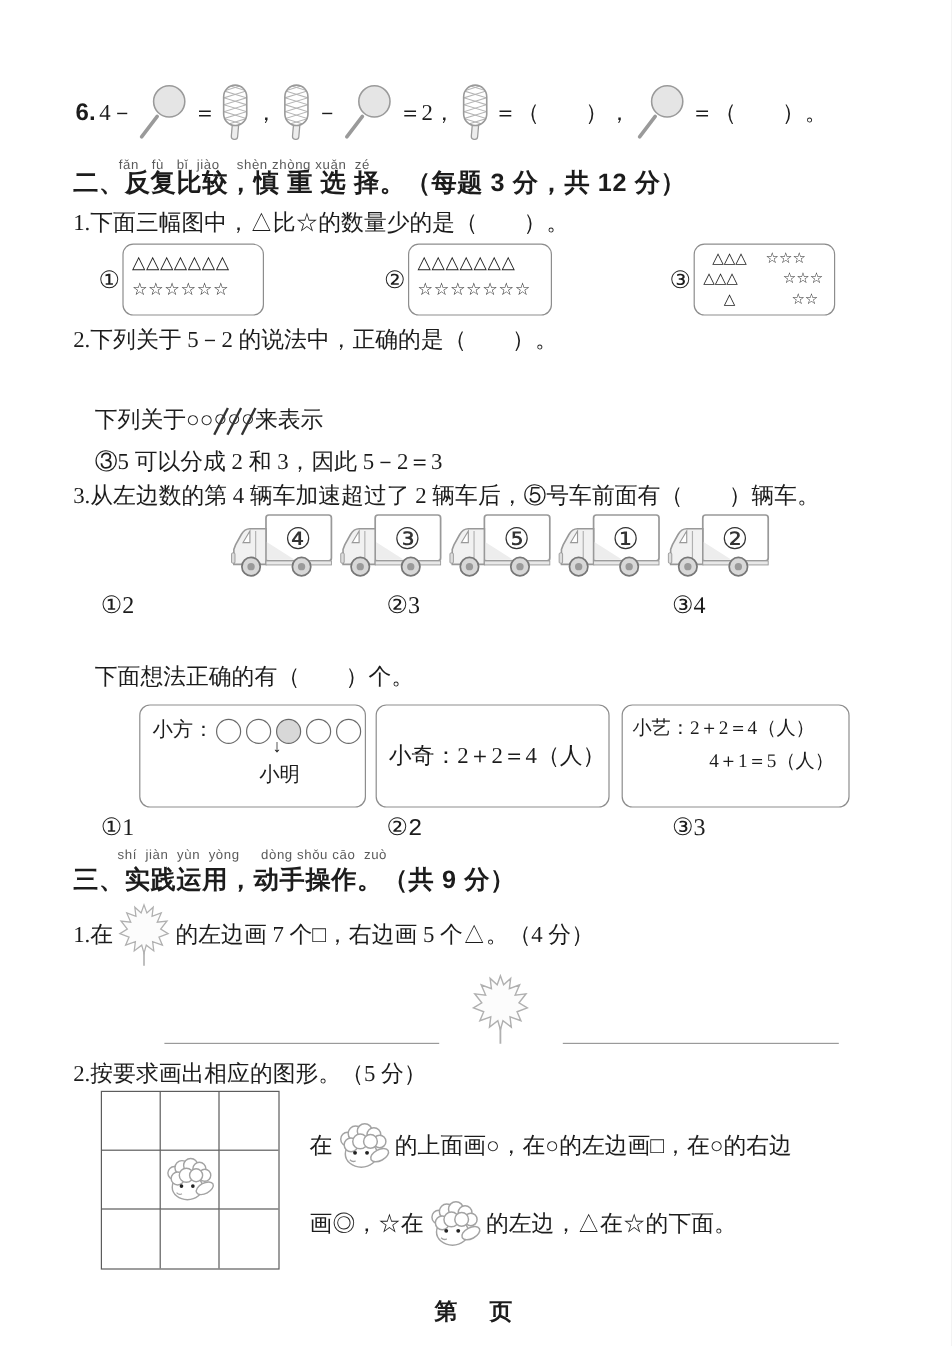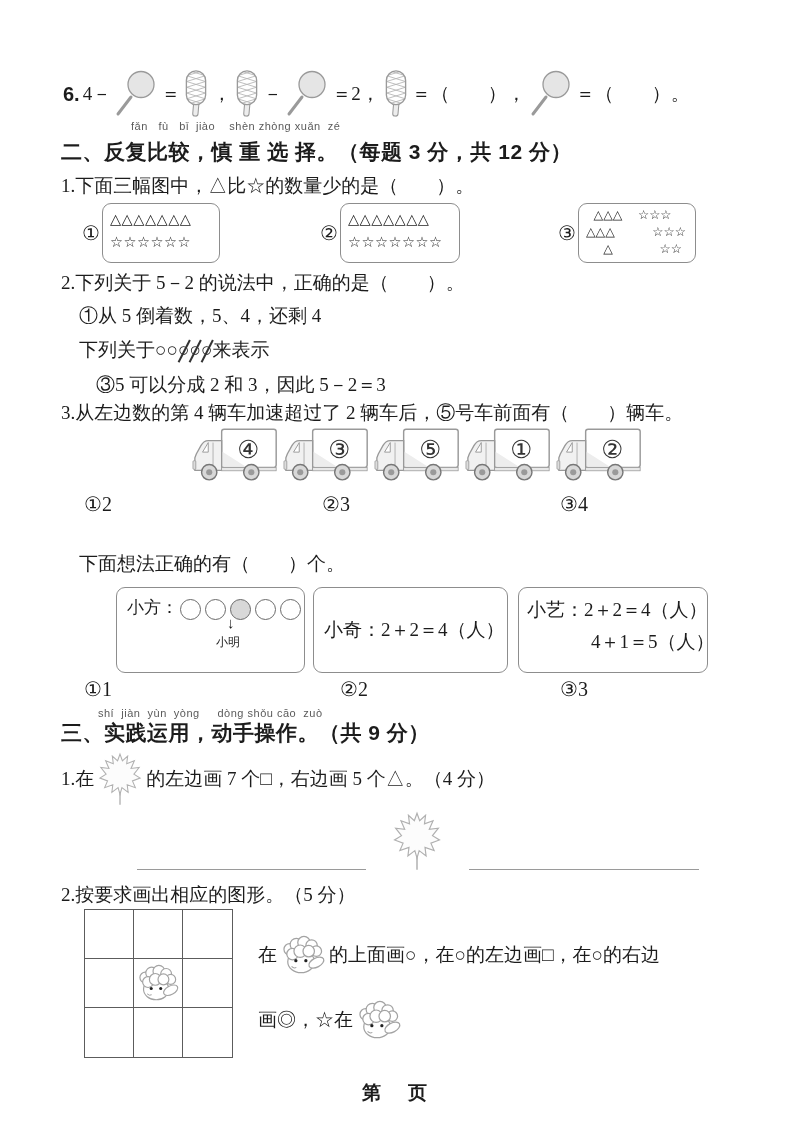--- a/index.html
+++ b/index.html
@@ -115,21 +115,21 @@
     <svg width="26" height="50" viewBox="0 0 26 52">
         <use href="#icon-pop"></use>
       </svg>
     <span class="body-text">＝（　　），</span>
     <svg width="44" height="48" viewBox="0 0 44 48">
         <use href="#icon-lolli"></use>
       </svg>
     <span class="body-text">＝（　　）。</span>
   </div>
 
-  <div class="abs pinyin" style="top:120px;left:99px;margin-left:32px;">fǎn   fù   bǐ  jiào    shèn zhòng xuǎn  zé</div>
+  <div class="abs pinyin" style="top:132px;left:99px;">fǎn   fù   bǐ  jiào    shèn zhòng xuǎn  zé</div>
   <div class="abs heading" style="top:138px;left:61px;">
     <span>二、反复比较，慎 重 选 择。</span><span>（每题 3 分，共 12 分）</span>
   </div>
 
   <div class="abs body-text" style="top:173px;left:61px;">1.下面三幅图中，△比☆的数量少的是（　　）。</div>
 
   <div class="abs opt-group" style="top:203px;left:82px;">
     <span class="opt-label">①</span>
     <div class="shape-box" style="width:116px;height:58px;">
       <div class="sbox-inner">
@@ -161,29 +161,28 @@
         <div class="b3col" style="width:48px;">
           <div class="b3r" style="text-align:left;">☆☆☆</div>
           <div class="b3r" style="text-align:right;">☆☆☆</div>
           <div class="b3r" style="text-align:right;padding-right:4px;">☆☆</div>
         </div>
       </div>
     </div>
   </div>
 
   <div class="abs body-text" style="top:270px;left:61px;">2.下列关于 5－2 的说法中，正确的是（　　）。</div>
-  <div class="abs body-text" style="top:303px;left:79px;">①从 5 倒着数，5、4，还剩 4</div>
   <div class="abs body-text flexrow" style="top:337px;left:79px;">
     <span>下列关于○○</span>
       <span class="xcircle">○</span>
       <span class="xcircle">○</span>
       <span class="xcircle">○</span>
       <span>来表示</span>
   </div>
-  <div class="abs body-text" style="top:372px;left:79px;margin-left:17px;">③5 可以分成 2 和 3，因此 5－2＝3</div>
+  <div class="abs body-text" style="top:372px;left:79px;">③5 可以分成 2 和 3，因此 5－2＝3</div>
 
   <div class="abs body-text" style="top:400px;left:61px;">3.从左边数的第 4 辆车加速超过了 2 辆车后，⑤号车前面有（　　）辆车。</div>
   <div class="abs flexrow" style="top:426px;left:192px;gap:3px;">
     <svg class="truck" viewBox="0 0 92 60">
         <use href="#icon-truck"></use>
         <text class="truck-num" x="59" y="33" text-anchor="middle">④</text>
       </svg>
     <svg class="truck" viewBox="0 0 92 60">
         <use href="#icon-truck"></use>
         <text class="truck-num" x="59" y="33" text-anchor="middle">③</text>
@@ -204,39 +203,39 @@
   <span class="abs optpt" style="top:492px;left:84px;">①2</span>
   <span class="abs optpt" style="top:492px;left:322px;">②3</span>
   <span class="abs optpt" style="top:492px;left:560px;">③4</span>
 
   <div class="abs body-text" style="top:551px;left:79px;">下面想法正确的有（　　）个。</div>
 
   <div class="abs ideabox" style="top:587px;left:116px;width:187px;height:84px;">
     <div style="position:relative;padding:8px 8px 0 10px;font-size:17px;white-space:nowrap;">
       <span>小方：</span><span class="pcircle"></span><span class="pcircle"></span><span class="pcircle shaded"></span><span class="pcircle"></span><span class="pcircle"></span>
       <div class="abs" style="top:27px;left:110px;font-size:15px;">↓</div>
-      <div class="abs" style="top:46px;left:99px;font-size:12px;">小明</div>
+      <div class="abs" style="top:46px;left:99px;font-size:17px;">小明</div>
     </div>
   </div>
 
   <div class="abs ideabox flexrow" style="top:587px;left:313px;width:193px;height:84px;">
     <div style="padding-left:10px;font-size:19px;white-space:nowrap;">
       <span>小奇：</span><span>2＋2＝4（人）</span>
     </div>
   </div>
 
   <div class="abs ideabox" style="top:587px;left:518px;width:188px;height:84px;">
-    <div style="padding:9px 0 0 8px;font-size:19px;white-space:nowrap;">
+    <div style="padding:9px 0 0 8px;font-size:16px;white-space:nowrap;">
       <div><span>小艺：</span><span>2＋2＝4（人）</span></div>
       <div style="padding-left:64px;margin-top:6px;">4＋1＝5（人）</div>
     </div>
   </div>
 
   <span class="abs optpt" style="top:677px;left:84px;">①1</span>
-  <span class="abs optpt" style="top:677px;left:340px;">②2</span>
+  <span class="abs optpt" style="top:677px;left:322px;font-family:Liberation Mono, monospace;">②2</span>
   <span class="abs optpt" style="top:677px;left:560px;">③3</span>
 
   <div class="abs pinyin" style="top:707px;left:98px;">shí  jiàn  yùn  yòng     dòng shǒu cāo  zuò</div>
   <div class="abs heading" style="top:719px;left:61px;">
     <span>三、实践运用，动手操作。</span><span>（共 9 分）</span>
   </div>
 
   <div class="abs flexrow" style="top:750px;left:61px;height:58px;gap:3px;">
     <span class="body-text">1.在</span>
     <svg width="46" height="56" viewBox="0 0 48 58">
@@ -275,17 +274,18 @@
         <use href="#icon-sheep"></use>
       </svg>
     <span class="body-text">的上面画○，在○的左边画□，在○的右边</span>
   </div>
 
   <div class="abs flexrow" style="top:992px;left:258px;height:56px;gap:3px;font-family:Liberation Serif, serif;">
     <span class="body-text">画◎，☆在</span>
     <svg width="46" height="40" viewBox="0 0 48 42">
         <use href="#icon-sheep"></use>
       </svg>
+    <span class="body-text">的左边，△在☆的下面。</span>
   </div>
 
   <div class="abs footer" style="top:1080px;left:50%;transform:translateX(-50%);">第　页</div>
 
 </div>
 
 </body></html>

